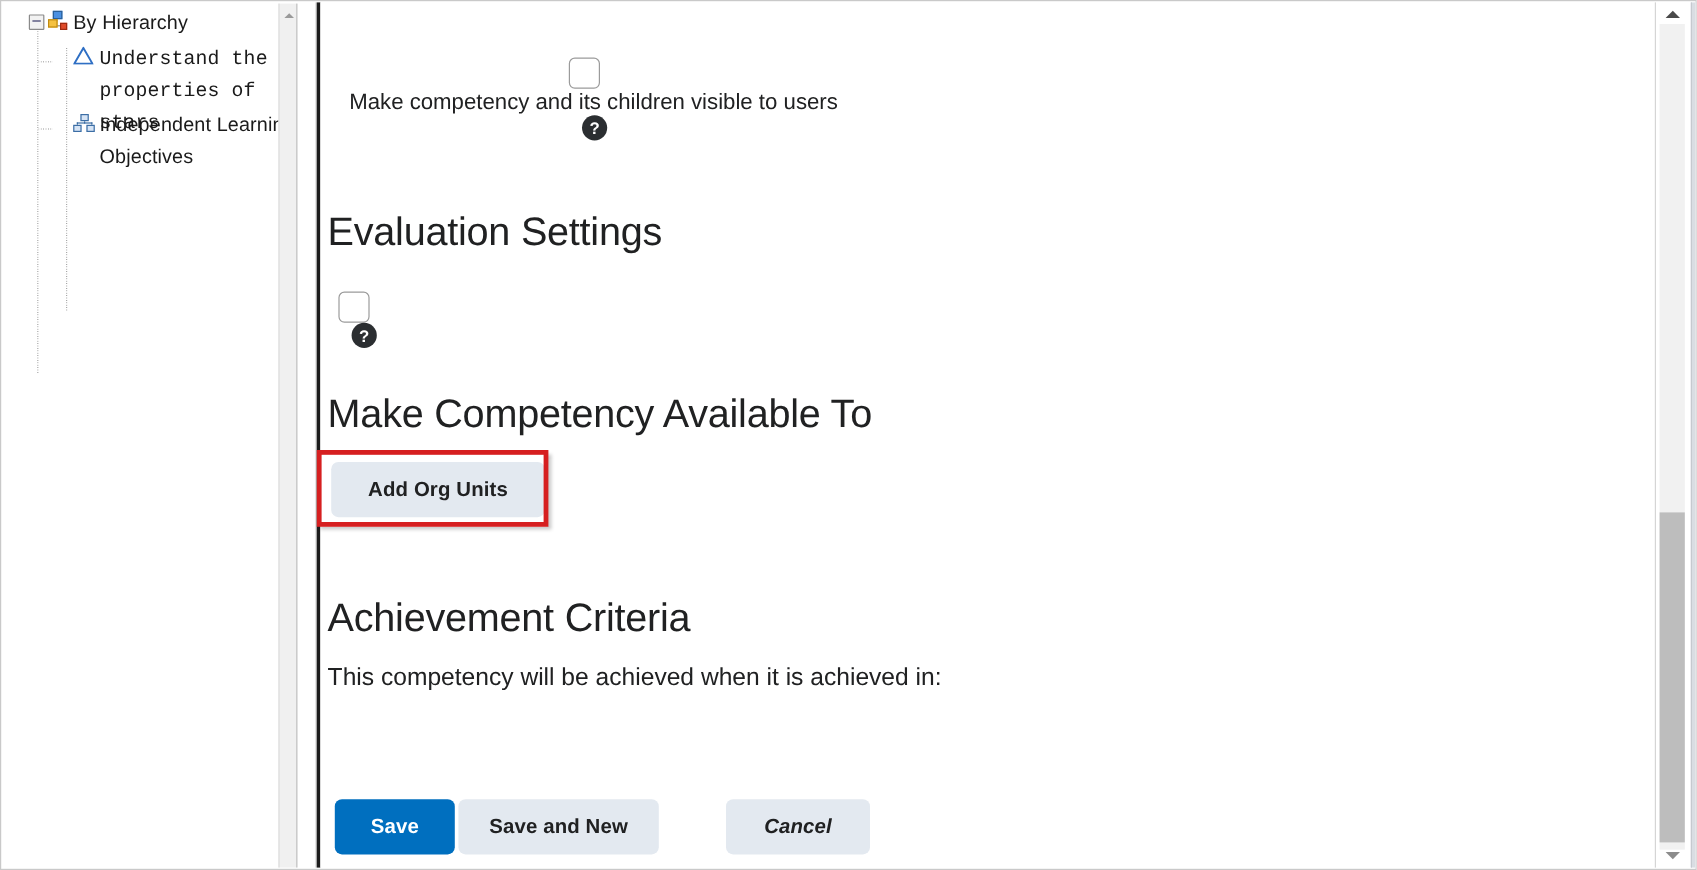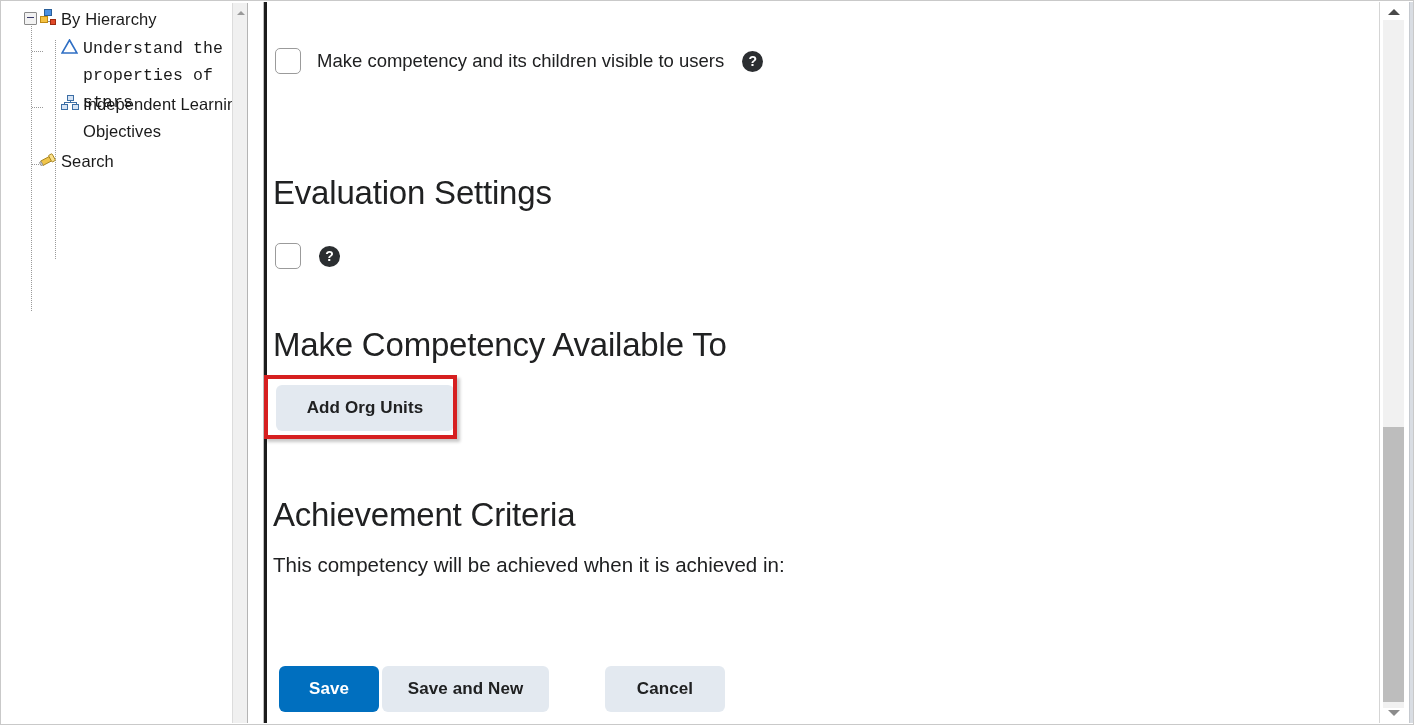--- a/index.html
+++ b/index.html
@@ -197,20 +197,21 @@
   .content {
     position: absolute;
     left: 0; top: 0;
     width: 1113px;
   }
 
   .checkbox-row {
     display: flex;
     align-items: center;
     gap: 0;
+    flex-direction: column;
   }
   .cbx {
     width: 26px; height: 26px;
     border: 1px solid #9b9b9b;
     border-radius: 5px;
     background: #ffffff;
     flex: 0 0 26px;
   }
   .cbx-label {
     font-size: 18.5px;
@@ -409,36 +410,20 @@
               <i class="lv3"></i>
             <i class="t"></i>
               <i class="bl"></i>
               <i class="br"></i>
           </span>
         </div>
         <div class="label" style="width:172px; white-space:normal;">Independent Learning Objectives</div>
       </div>
 
 
-      <div class="tree-node" style="padding-left:22px; height:30px;">
-        <div class="dotline-h" style="left:30px; top:16px; width:9px;"></div>
-        <div class="twisty"></div>
-        <div class="nodeicon">
-          <span class="ic-search">
-            <svg width="20" height="14" viewBox="0 0 20 14">
-              <g transform="rotate(-28 10 7)">
-                <rect x="3" y="4.5" width="10" height="5" fill="#f0c44a" stroke="#9d7a12" stroke-width="0.8"></rect>
-                <rect x="12.5" y="3.2" width="4" height="7.6" rx="0.8" fill="#fbe08a" stroke="#9d7a12" stroke-width="0.8"></rect>
-                <rect x="1.2" y="5.2" width="2" height="3.6" fill="#cfcfcf" stroke="#8d8d8d" stroke-width="0.7"></rect>
-              </g>
-            </svg>
-          </span>
-        </div>
-        <div class="label">Search</div>
-      </div>
 
     </div>
 
     <div id="left-scrollbar">
       <div class="arrow up">
           <span class="tri-up"></span>
         </div>
     </div>
   </div>
 
@@ -468,21 +453,21 @@
       <h2 class="section" style="position:absolute; left:6px; top:494px;">Achievement Criteria</h2>
 
       <div class="inline-row" style="position:absolute; left:6px; top:551px;">
         <span class="inline-text">This competency will be achieved when it is achieved in:</span>
       </div>
 
       <button class="btn btn-primary" style="position:absolute; left:12px; top:664px; width:100px; height:46px;">Save</button>
 
       <button class="btn btn-secondary" style="position:absolute; left:115px; top:664px; width:167px; height:46px;">Save and New</button>
 
-      <button class="btn btn-secondary" style="position:absolute; left:338px; top:664px; width:120px; height:46px;">Cancel</button>
+      <button class="btn btn-secondary" style="position:absolute; left:338px; top:664px; width:120px; height:46px;font-style:italic;">Cancel</button>
 
     </div>
   </div>
 
   <div id="annotation-box"></div>
 
   <div id="right-scrollbar">
     <div id="rs-track"></div>
     <div id="rs-thumb"></div>
     <div id="rs-up">

